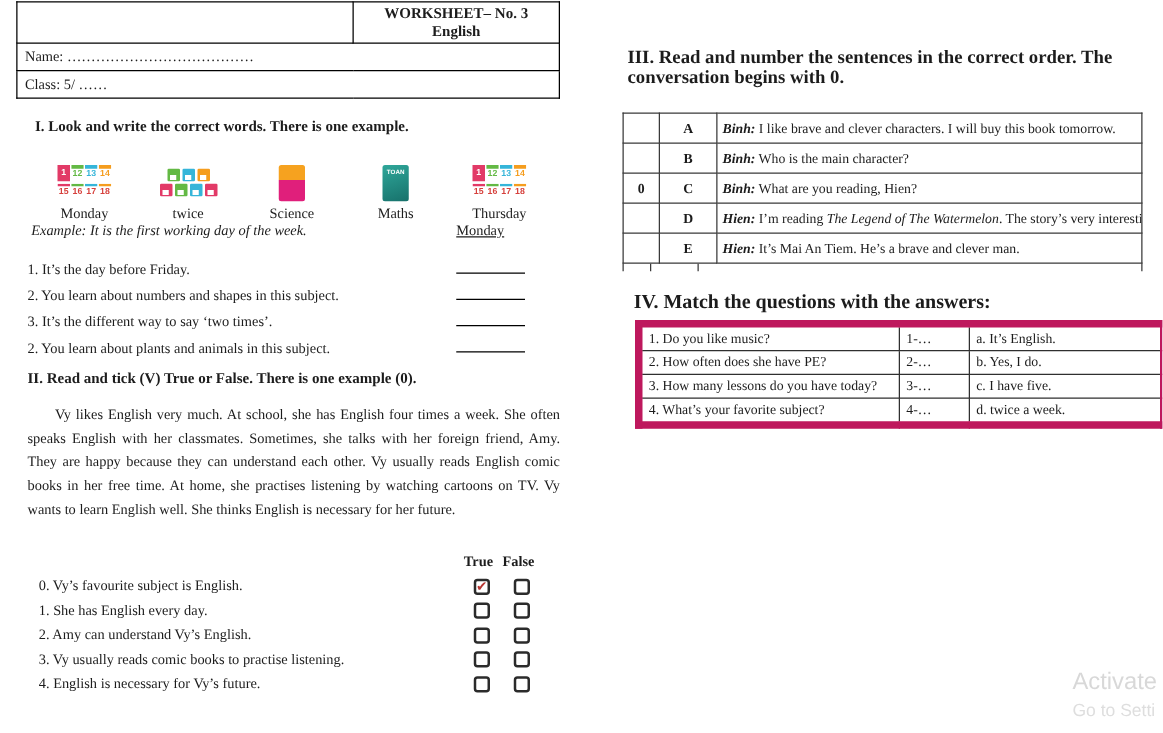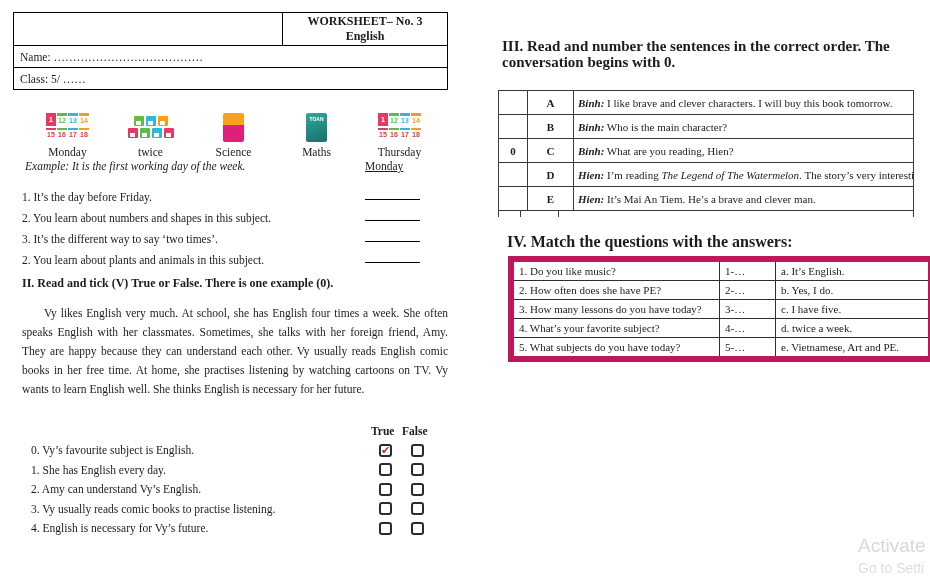--- a/index.html
+++ b/index.html
@@ -1,21 +1,21 @@
 <!DOCTYPE html>
 <html><head>
 <meta charset="utf-8">
 <style>
   html,body{margin:0;padding:0;background:#fff;}
   .page{position:relative;width:930px;height:586px;background:#ffffff;overflow:hidden;
         font-family:"Liberation Serif",serif;color:#1c1c1c;font-size:11.5px;}
   .i{font-style:italic;}
 
   
-  .left-col{position:absolute;left:13px;top:12px;width:435px;}
+  .left-col{position:absolute;left:13px;top:1px;width:435px;}
   table.hdr{border-collapse:collapse;width:100%;table-layout:fixed;}
   table.hdr td{border:1px solid #000;padding:1px 6px;vertical-align:middle;}
   td.hdr-blank{width:256px;height:29px;}
   td.hdr-title{text-align:center;font-weight:bold;font-size:12px;line-height:1.25;}
   td.hdr-line{height:19px;}
 
   .sec-heading{font-weight:bold;font-size:12px;}
   .sec1-heading{margin:15px 0 0 15px;}
   .sec2-heading{margin:10px 0 0 9px;}
 
@@ -108,20 +108,21 @@
       </tr>
       <tr>
             <td colspan="2" class="hdr-line">Name: …………………………………</td>
           </tr>
       <tr>
             <td colspan="2" class="hdr-line">Class: 5/ ……</td>
           </tr>
     </tbody>
       </table>
 
+    <div class="sec-heading sec1-heading">I. Look and write the correct words. There is one example.</div>
 
     <div class="icon-row">
 
       <div class="icon-item">
         <div class="icon-box">
             <div class="cal">
           <div class="cal-row">
             <div class="cal-cell fill-crimson">
                   <span class="n">1</span>
                 </div>
@@ -365,25 +366,20 @@
       <tr>
         <td class="t4-q">3. How many lessons do you have today?</td>
         <td class="t4-m">3-…</td>
         <td class="t4-a">c. I have five.</td>
       </tr>
       <tr>
         <td class="t4-q">4. What’s your favorite subject?</td>
         <td class="t4-m">4-…</td>
         <td class="t4-a">d. twice a week.</td>
       </tr>
-      <tr>
-        <td class="t4-q">5. What subjects do you have today?</td>
-        <td class="t4-m">5-…</td>
-        <td class="t4-a">e. Vietnamese, Art and PE.</td>
-      </tr>
     </tbody>
       </table>
   </div>
 
   <div class="watermark">
     <div class="wm1">Activate</div>
     <div class="wm2">Go to Setti</div>
   </div>
 
 </div>

